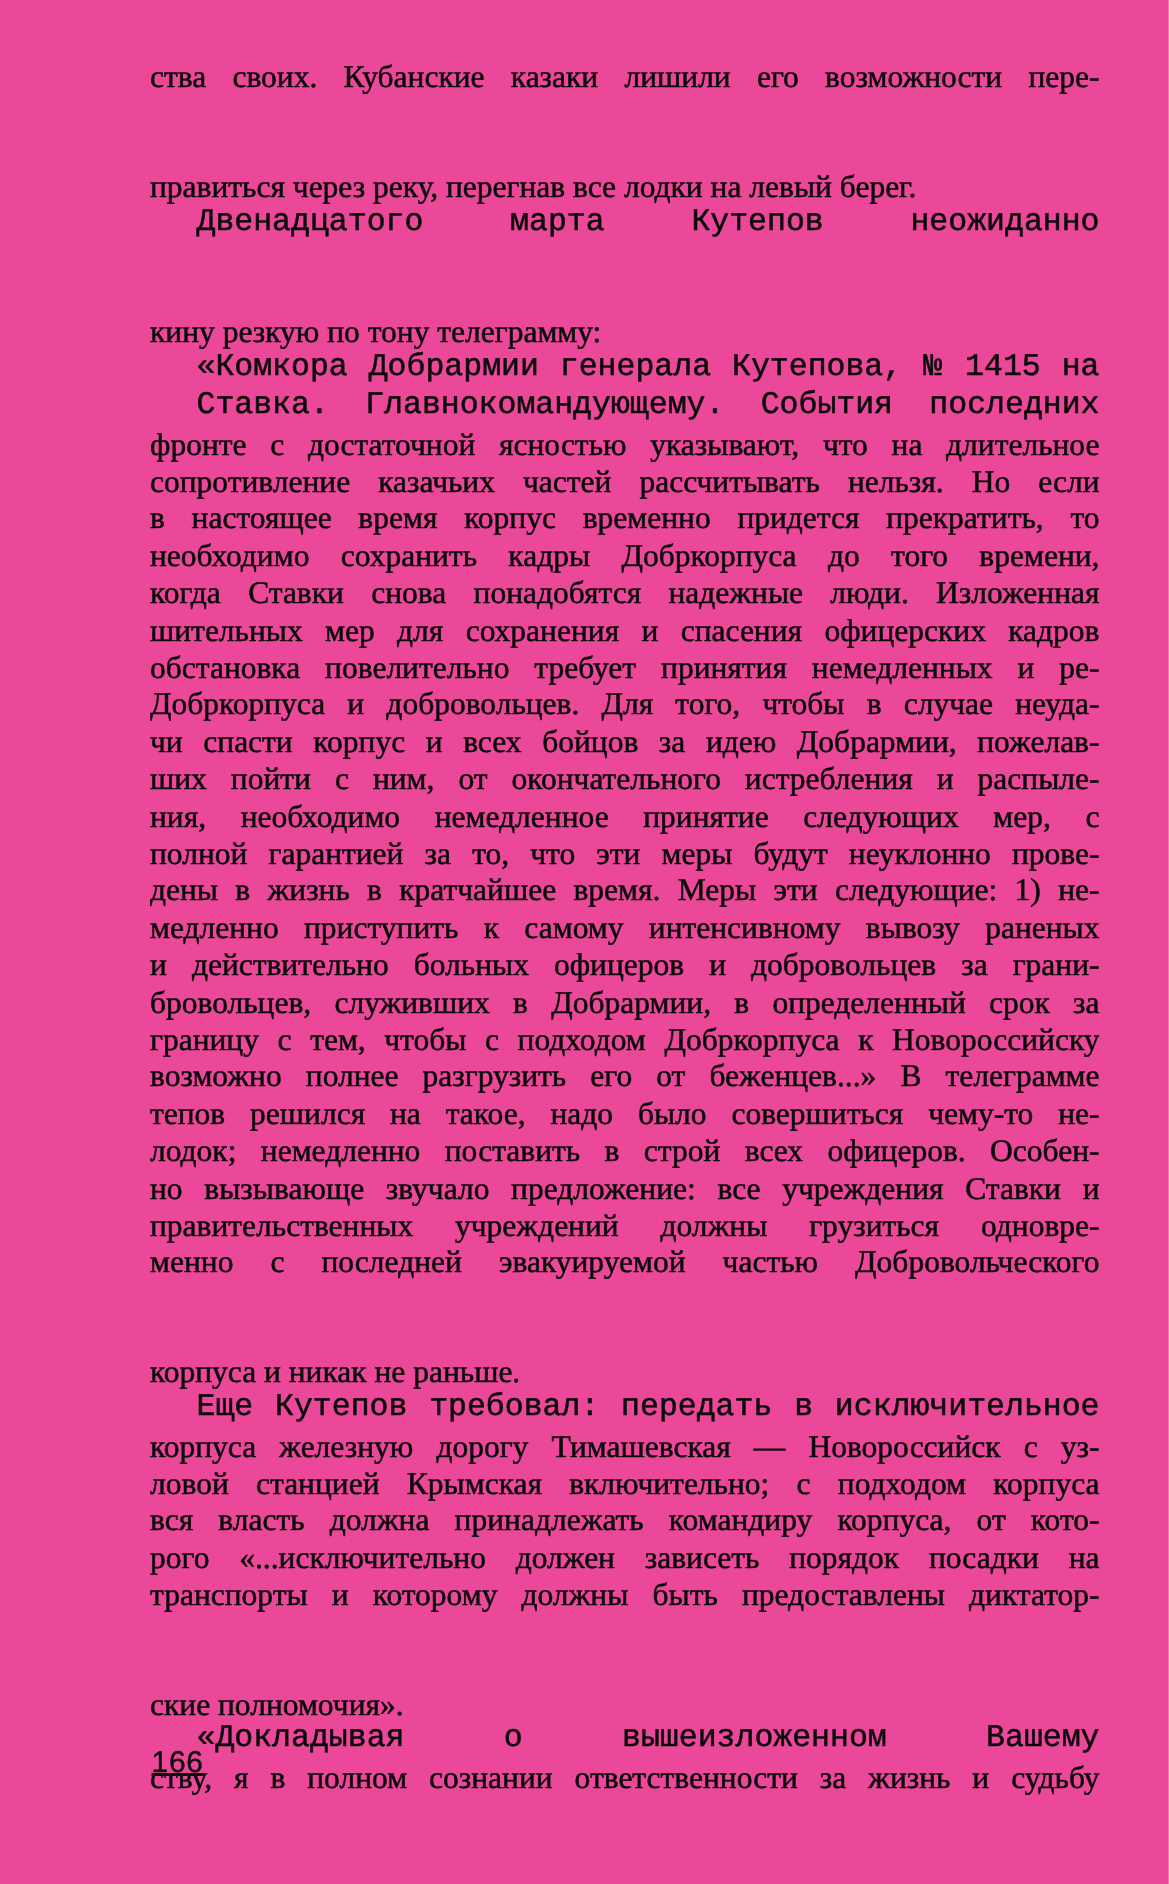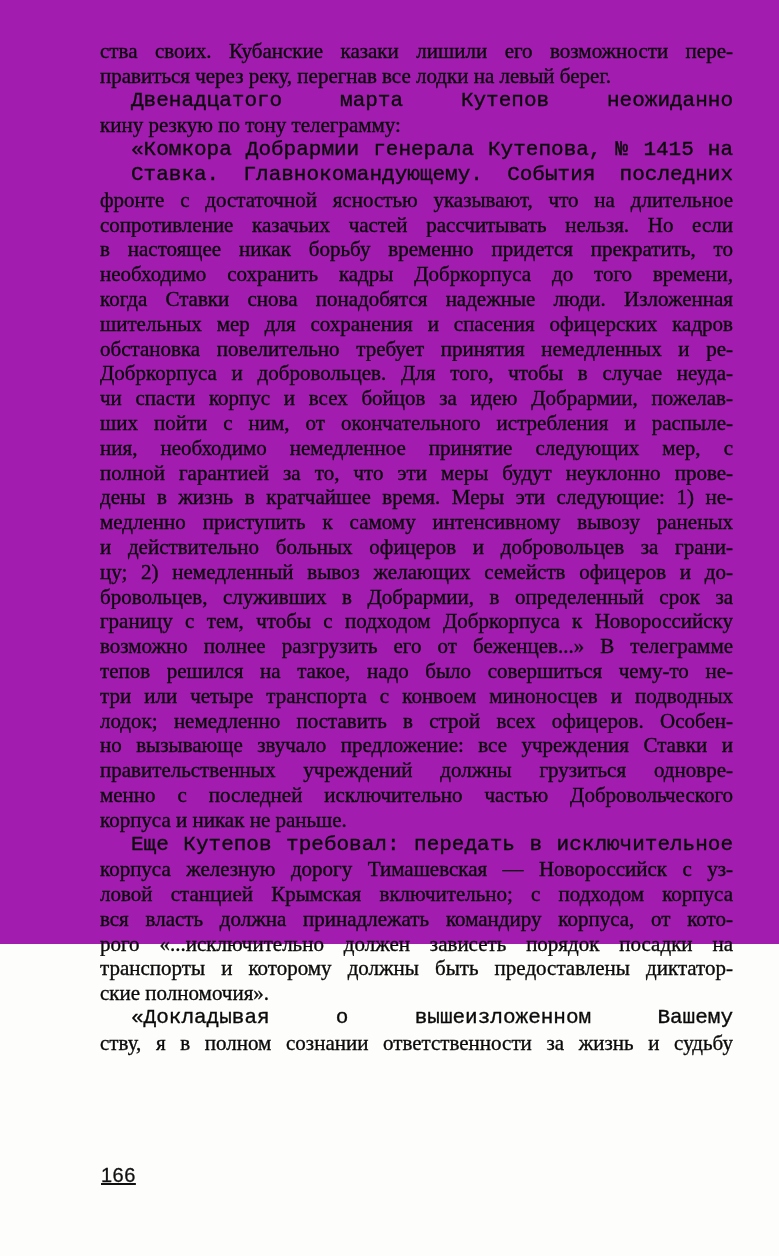--- a/index.html
+++ b/index.html
@@ -4,39 +4,40 @@
 <style>
   html, body { margin: 0; padding: 0; }
   body {
     width: 779px; height: 1256px;
     background: #fdfdfb;
     font-family: "Liberation Serif", serif;
     overflow: hidden;
   }
   .page {
     position: relative;
-    width: 779px; height: 944px;
-    background: #a21caf;
+    width: 779px; height: 1256px;
+    background: #ec4899;
   }
   .text-block {
     position: absolute;
     left: 100px; top: 39px; width: 633px;
     font-size: 21px;
     line-height: 24.8px;
     color: #0b0b0b;
     -webkit-text-stroke: 0.35px currentColor;
   }
   .line {
     height: 24.8px;
     overflow: hidden;
     text-align: justify;
     text-align-last: justify;
   }
   .line.par-end {
     text-align-last: left;
+    margin-top: 48px;
   }
   .line.indent {
     text-indent: 31px;
     font-family: Liberation Mono, monospace;
   }
   .folio {
     position: absolute;
     left: 101px; top: 1164px;
     font-family: "Liberation Sans", sans-serif;
     font-size: 20px;
@@ -52,43 +53,41 @@
 <div class="page">
   <div class="text-block" id="text-block">
       <div class="line">ства своих. Кубанские казаки лишили его возможности пере-</div>
       <div class="line par-end">правиться через реку, перегнав все лодки на левый берег.</div>
       <div class="line indent">Двенадцатого марта Кутепов неожиданно направляет Дени-</div>
       <div class="line par-end">кину резкую по тону телеграмму:</div>
       <div class="line indent">«Комкора Добрармии генерала Кутепова, № 1415 на имя</div>
       <div class="line indent">Ставка. Главнокомандующему. События последних дней на</div>
       <div class="line">фронте с достаточной ясностью указывают, что на длительное</div>
       <div class="line">сопротивление казачьих частей рассчитывать нельзя. Но если</div>
-      <div class="line">в настоящее никак борьбу временно придется прекратить, то</div>
+      <div class="line">в настоящее время корпус временно придется прекратить, то</div>
       <div class="line">необходимо сохранить кадры Добркорпуса до того времени,</div>
       <div class="line">когда Ставки снова понадобятся надежные люди. Изложенная</div>
       <div class="line">шительных мер для сохранения и спасения офицерских кадров</div>
       <div class="line">обстановка повелительно требует принятия немедленных и ре-</div>
       <div class="line">Добркорпуса и добровольцев. Для того, чтобы в случае неуда-</div>
       <div class="line">чи спасти корпус и всех бойцов за идею Добрармии, пожелав-</div>
       <div class="line">ших пойти с ним, от окончательного истребления и распыле-</div>
       <div class="line">ния, необходимо немедленное принятие следующих мер, с</div>
       <div class="line">полной гарантией за то, что эти меры будут неуклонно прове-</div>
       <div class="line">дены в жизнь в кратчайшее время. Меры эти следующие: 1) не-</div>
       <div class="line">медленно приступить к самому интенсивному вывозу раненых</div>
       <div class="line">и действительно больных офицеров и добровольцев за грани-</div>
-      <div class="line">цу; 2) немедленный вывоз желающих семейств офицеров и до-</div>
       <div class="line">бровольцев, служивших в Добрармии, в определенный срок за</div>
       <div class="line">границу с тем, чтобы с подходом Добркорпуса к Новороссийску</div>
       <div class="line">возможно полнее разгрузить его от беженцев...» В телеграмме</div>
       <div class="line">тепов решился на такое, надо было совершиться чему-то не-</div>
-      <div class="line">три или четыре транспорта с конвоем миноносцев и подводных</div>
       <div class="line">лодок; немедленно поставить в строй всех офицеров. Особен-</div>
       <div class="line">но вызывающе звучало предложение: все учреждения Ставки и</div>
       <div class="line">правительственных учреждений должны грузиться одновре-</div>
-      <div class="line">менно с последней исключительно частью Добровольческого</div>
+      <div class="line">менно с последней эвакуируемой частью Добровольческого</div>
       <div class="line par-end">корпуса и никак не раньше.</div>
       <div class="line indent">Еще Кутепов требовал: передать в исключительное ведение</div>
       <div class="line">корпуса железную дорогу Тимашевская — Новороссийск с уз-</div>
       <div class="line">ловой станцией Крымская включительно; с подходом корпуса</div>
       <div class="line">вся власть должна принадлежать командиру корпуса, от кото-</div>
       <div class="line">рого «...исключительно должен зависеть порядок посадки на</div>
       <div class="line">транспорты и которому должны быть предоставлены диктатор-</div>
       <div class="line par-end">ские полномочия».</div>
       <div class="line indent">«Докладывая о вышеизложенном Вашему Превосходитель-</div>
       <div class="line">ству, я в полном сознании ответственности за жизнь и судьбу</div>

